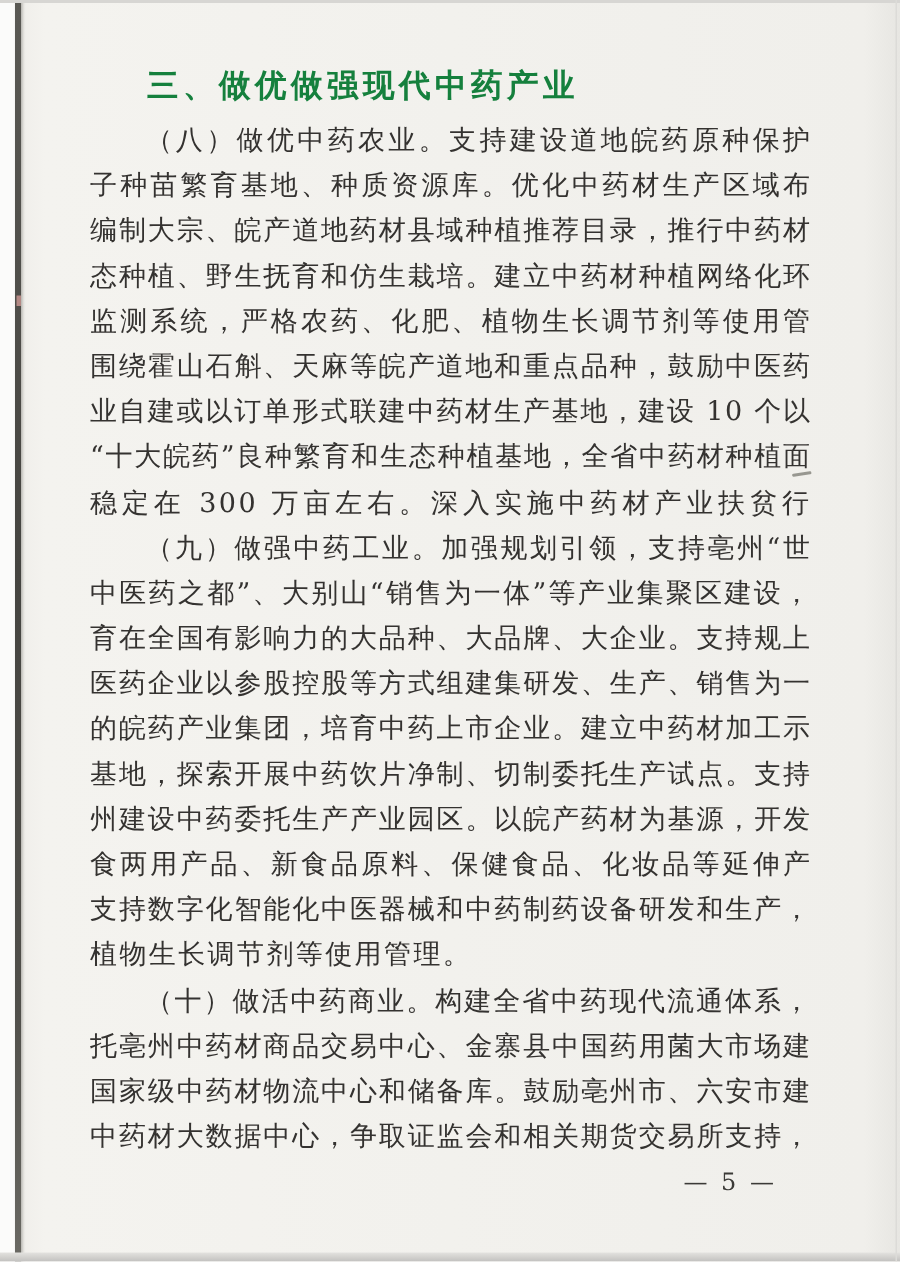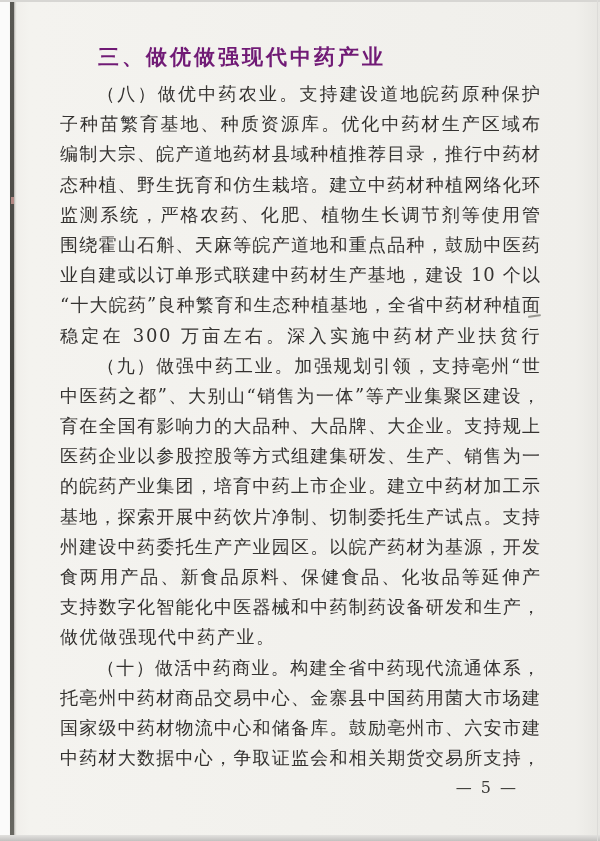--- a/index.html
+++ b/index.html
@@ -21,21 +21,21 @@
   .edge-right-line { position: absolute; right: 2px; top: 0; width: 1px; height: 841px; background: #dcdbd8; }
   .mark-dash { position: absolute; left: 528px; top: 315px; width: 13px; height: 2px;
                background: #7a7972; transform: rotate(-8deg); border-radius: 1px; opacity: .75; }
   .mark-pink { position: absolute; left: 11px; top: 197px; width: 3px; height: 7px; background: #dfa39e; opacity: .7; }
 
   
   .heading {
     position: absolute; left: 60px; top: 42px; width: 500px;
     font-family: "DejaVu Sans", sans-serif;
     font-weight: bold; font-size: 21px; line-height: 30px;
-    letter-spacing: 3px; color: #701a75;
+    letter-spacing: 3px; color: #15803d;
     text-indent: 38px; white-space: nowrap;
   }
 
   
   .bodytext {
     position: absolute; left: 60px; top: 79px; width: 481px;
     font-size: 18px; color: #343230;
   }
   .line {
     height: 30.2px; line-height: 30.2px;
@@ -85,21 +85,21 @@
 
     <div class="line indent">（九）做强中药工业。加强规划引领，支持亳州“世界</div>
     <div class="line">中医药之都”、大别山“销售为一体”等产业集聚区建设，培</div>
     <div class="line">育在全国有影响力的大品种、大品牌、大企业。支持规上中</div>
     <div class="line">医药企业以参股控股等方式组建集研发、生产、销售为一体</div>
     <div class="line">的皖药产业集团，培育中药上市企业。建立中药材加工示范</div>
     <div class="line">基地，探索开展中药饮片净制、切制委托生产试点。支持亳</div>
     <div class="line">州建设中药委托生产产业园区。以皖产药材为基源，开发药</div>
     <div class="line">食两用产品、新食品原料、保健食品、化妆品等延伸产品。</div>
     <div class="line">支持数字化智能化中医器械和中药制药设备研发和生产，支</div>
-    <div class="line endline">做优做强现代中药产业。</div>
+    <div class="line endline">植物生长调节剂等使用管理。</div>
 
     <div class="line indent">（十）做活中药商业。构建全省中药现代流通体系，依</div>
     <div class="line"><span>托</span><span class="u-red">亳州中药材商品交易中心</span><span>、金寨县中国药用菌大市场建设</span></div>
     <div class="line">国家级中药材物流中心和储备库。鼓励亳州市、六安市建设</div>
     <div class="line">中药材大数据中心，争取证监会和相关期货交易所支持，推</div>
   </div>
 
   <div class="pagenum">— 5 —</div>
 
 </div>

